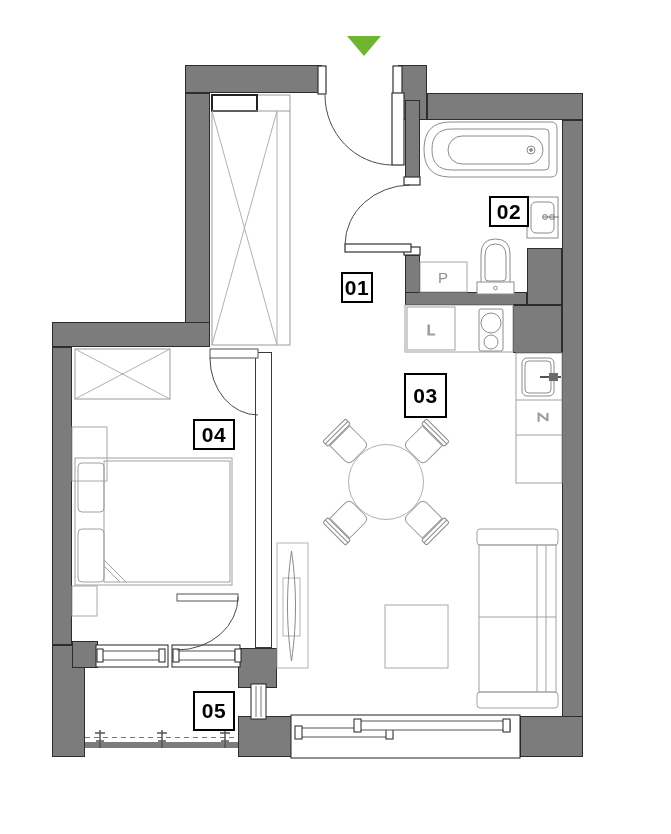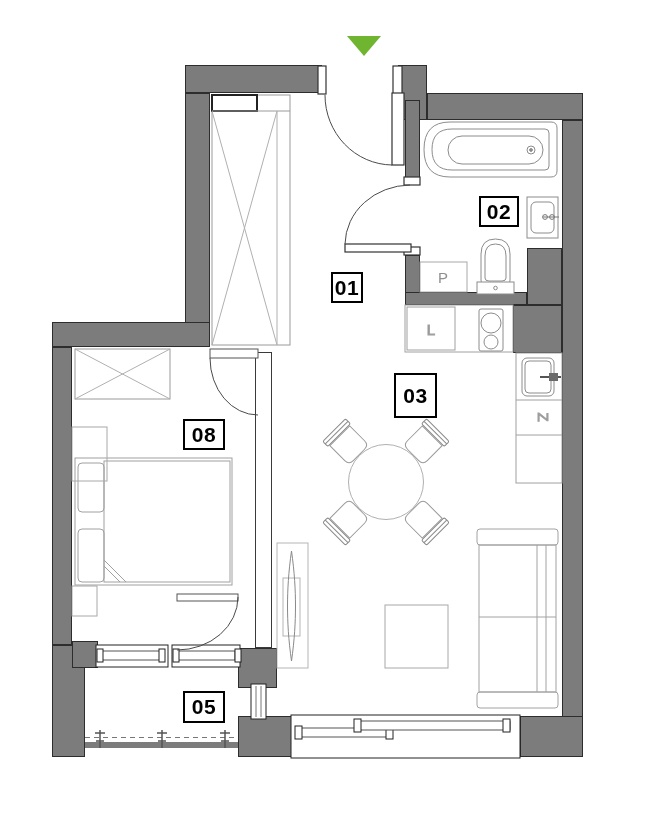--- a/index.html
+++ b/index.html
@@ -3,21 +3,21 @@
 <meta charset="utf-8">
 <style>
   html,body { margin:0; padding:0; background:#fff; }
   .plan { position:relative; width:671px; height:834px; background:#ffffff;
           font-family:"Liberation Sans", sans-serif; overflow:hidden; }
   .wall { position:absolute; background:#7c7c7c; border:1px solid #2d2d2d; box-sizing:border-box; }
   .wall-light { position:absolute; background:#ffffff; border:1px solid #3a3a3a; box-sizing:border-box; }
   svg.overlay { position:absolute; left:0; top:0; }
   .room-label { position:absolute; background:#ffffff; border:2px solid #000000; color:#000;
                 font-weight:bold; font-size:21px; display:flex; align-items:center;
-                justify-content:center; letter-spacing:0.5px; box-sizing:border-box; }
+                justify-content:center; letter-spacing:0.5px; box-sizing:border-box;margin-left:10px; }
   svg text.appliance { font-family:"Liberation Sans", sans-serif; font-size:15px; fill:#8f8f8f; }
 </style>
 </head>
 <body>
 
 <div class="plan">
 
   <div class="wall" style="left:185px;top:65px;width:137px;height:28px"></div>
   <div class="wall" style="left:185px;top:93px;width:25px;height:254px"></div>
   <div class="wall" style="left:52px;top:322px;width:158px;height:25px"></div>
@@ -215,16 +215,16 @@
         <line x1="225" y1="730" x2="225" y2="748"></line>
           <line x1="220" y1="733" x2="230" y2="733"></line>
           <line x1="221" y1="741" x2="229" y2="741"></line>
       </g>
     </g>
   </svg>
 
   <div class="room-label" style="left:331px;top:272px;width:32px;height:31px">01</div>
   <div class="room-label" style="left:479px;top:196px;width:40px;height:31px">02</div>
   <div class="room-label" style="left:394px;top:373px;width:43px;height:45px">03</div>
-  <div class="room-label" style="left:183px;top:419px;width:42px;height:31px">08</div>
-  <div class="room-label" style="left:183px;top:691px;width:42px;height:32px">05</div>
+  <div class="room-label" style="left:183px;top:419px;width:42px;height:31px">04</div>
+  <div class="room-label" style="left:183px;top:691px;width:42px;height:40px">05</div>
 
 </div>
 
 </body></html>

